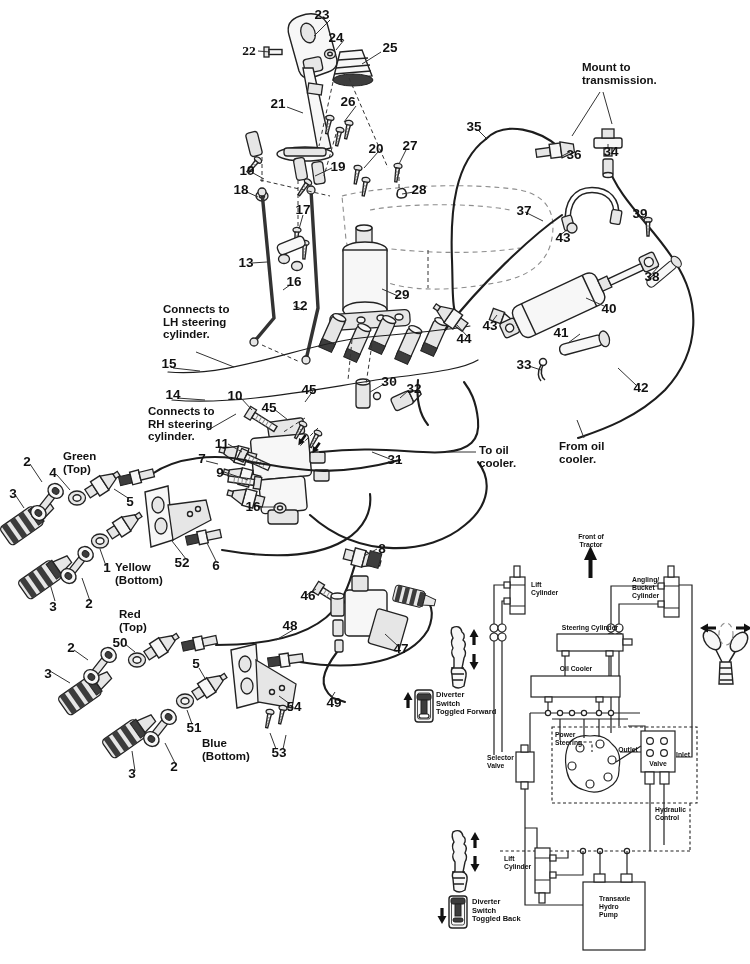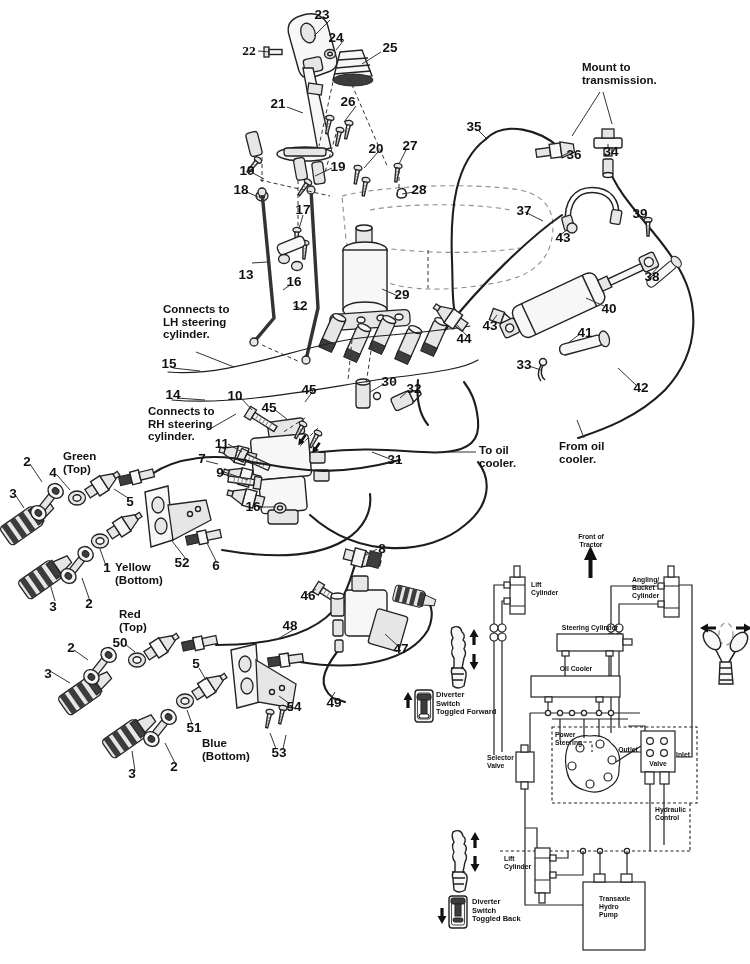--- a/index.html
+++ b/index.html
@@ -491,21 +491,21 @@
       <div class="callout" style="left: 53px; top: 473px;">4</div>
       <div class="callout" style="left: 130px; top: 502px;">5</div>
       <div class="callout" style="left: 196px; top: 664px;">5</div>
       <div class="callout" style="left: 216px; top: 566px;">6</div>
       <div class="callout" style="left: 202px; top: 459px;">7</div>
       <div class="callout" style="left: 382px; top: 549px;">8</div>
       <div class="callout" style="left: 220px; top: 473px;">9</div>
       <div class="callout" style="left: 235px; top: 396px;">10</div>
       <div class="callout" style="left: 222px; top: 444px;">11</div>
       <div class="callout" style="left: 300px; top: 306px;">12</div>
-      <div class="callout" style="left: 246px; top: 263px; margin-top: 12px;">13</div>
+      <div class="callout" style="left: 246px; top: 263px;">13</div>
       <div class="callout" style="left: 173px; top: 395px;">14</div>
       <div class="callout" style="left: 169px; top: 364px;">15</div>
       <div class="callout" style="left: 294px; top: 282px;">16</div>
       <div class="callout" style="left: 253px; top: 507px;">16</div>
       <div class="callout" style="left: 303px; top: 210px;">17</div>
       <div class="callout" style="left: 241px; top: 190px;">18</div>
       <div class="callout" style="left: 247px; top: 171px;">19</div>
       <div class="callout" style="left: 338px; top: 167px;">19</div>
       <div class="callout" style="left: 376px; top: 149px;">20</div>
       <div class="callout" style="left: 278px; top: 104px;">21</div>
@@ -521,21 +521,21 @@
       <div class="callout" style="left: 395px; top: 460px;">31</div>
       <div class="callout" style="left: 414px; top: 389px;">32</div>
       <div class="callout" style="left: 524px; top: 365px;">33</div>
       <div class="callout" style="left: 611px; top: 152px;">34</div>
       <div class="callout" style="left: 474px; top: 127px;">35</div>
       <div class="callout" style="left: 574px; top: 155px;">36</div>
       <div class="callout" style="left: 524px; top: 211px;">37</div>
       <div class="callout" style="left: 652px; top: 277px;">38</div>
       <div class="callout" style="left: 640px; top: 214px;">39</div>
       <div class="callout" style="left: 609px; top: 309px;">40</div>
-      <div class="callout" style="left: 585px; top: 333px;">41</div>
+      <div class="callout" style="left: 561px; top: 333px;">41</div>
       <div class="callout" style="left: 641px; top: 388px;">42</div>
       <div class="callout" style="left: 563px; top: 238px;">43</div>
       <div class="callout" style="left: 490px; top: 326px;">43</div>
       <div class="callout" style="left: 464px; top: 339px;">44</div>
       <div class="callout" style="left: 309px; top: 390px;">45</div>
       <div class="callout" style="left: 269px; top: 408px;">45</div>
       <div class="callout" style="left: 308px; top: 596px;">46</div>
       <div class="callout" style="left: 401px; top: 649px;">47</div>
       <div class="callout" style="left: 290px; top: 626px;">48</div>
       <div class="callout" style="left: 334px; top: 703px;">49</div>

